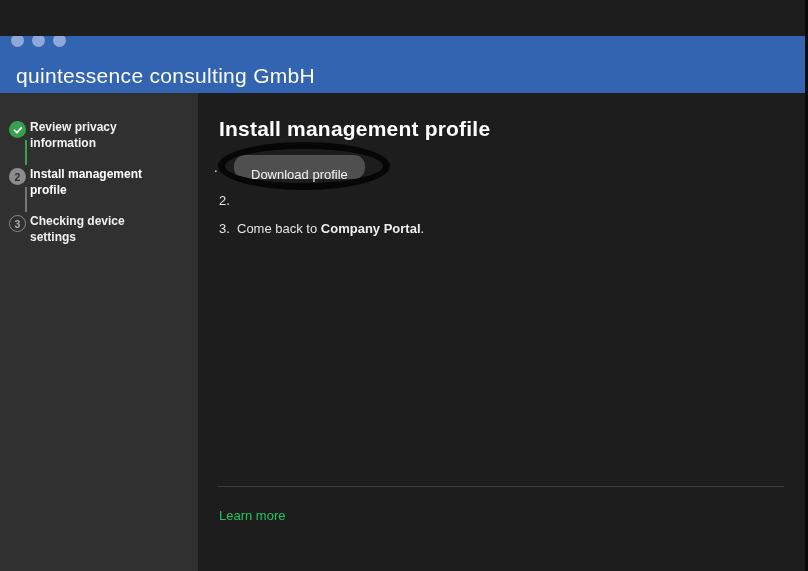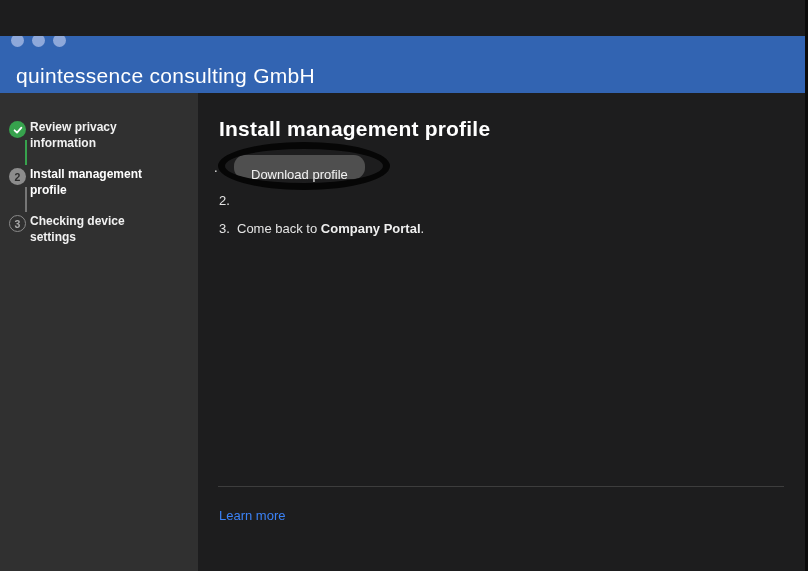--- a/index.html
+++ b/index.html
@@ -52,21 +52,21 @@
   .annotation-ellipse {
     position:absolute; left:-1px; top:-13px; width:172px; height:48px;
     border:7px solid #060606; border-radius:50%; pointer-events:none; z-index:3;
   }
   .ol-steps { margin-top:13px; list-style:none; }
   .ol-step { display:flex; color:#e4e4e4; font-size:13px; line-height:17px; }
   .ol-step + .ol-step { margin-top:11px; }
   .ol-num { width:18px; flex:none; }
   .ol-txt b { font-weight:700; color:#efefef; }
   .sep { position:absolute; left:20px; right:21px; top:393px; height:1px; background:#3d3d3d; }
-  .learn-more { position:absolute; left:21px; top:415px; color:#3b82f6; font-size:13px; text-decoration:none; cursor:pointer; }
+  .learn-more { position:absolute; left:21px; top:415px; color:#22c55e; font-size:13px; text-decoration:none; cursor:pointer; }
   .back-btn {
     position:absolute; left:20px; top:491px; height:20px; padding:0 9px;
     background:transparent; border:1px solid #d5d5d5; border-radius:10px;
     color:#f2f2f2; font-size:12.5px; font-family:inherit; cursor:pointer; line-height:17px;
   }
 </style>
 </head>
 <body>
 
 <div class="right-strip"></div>

